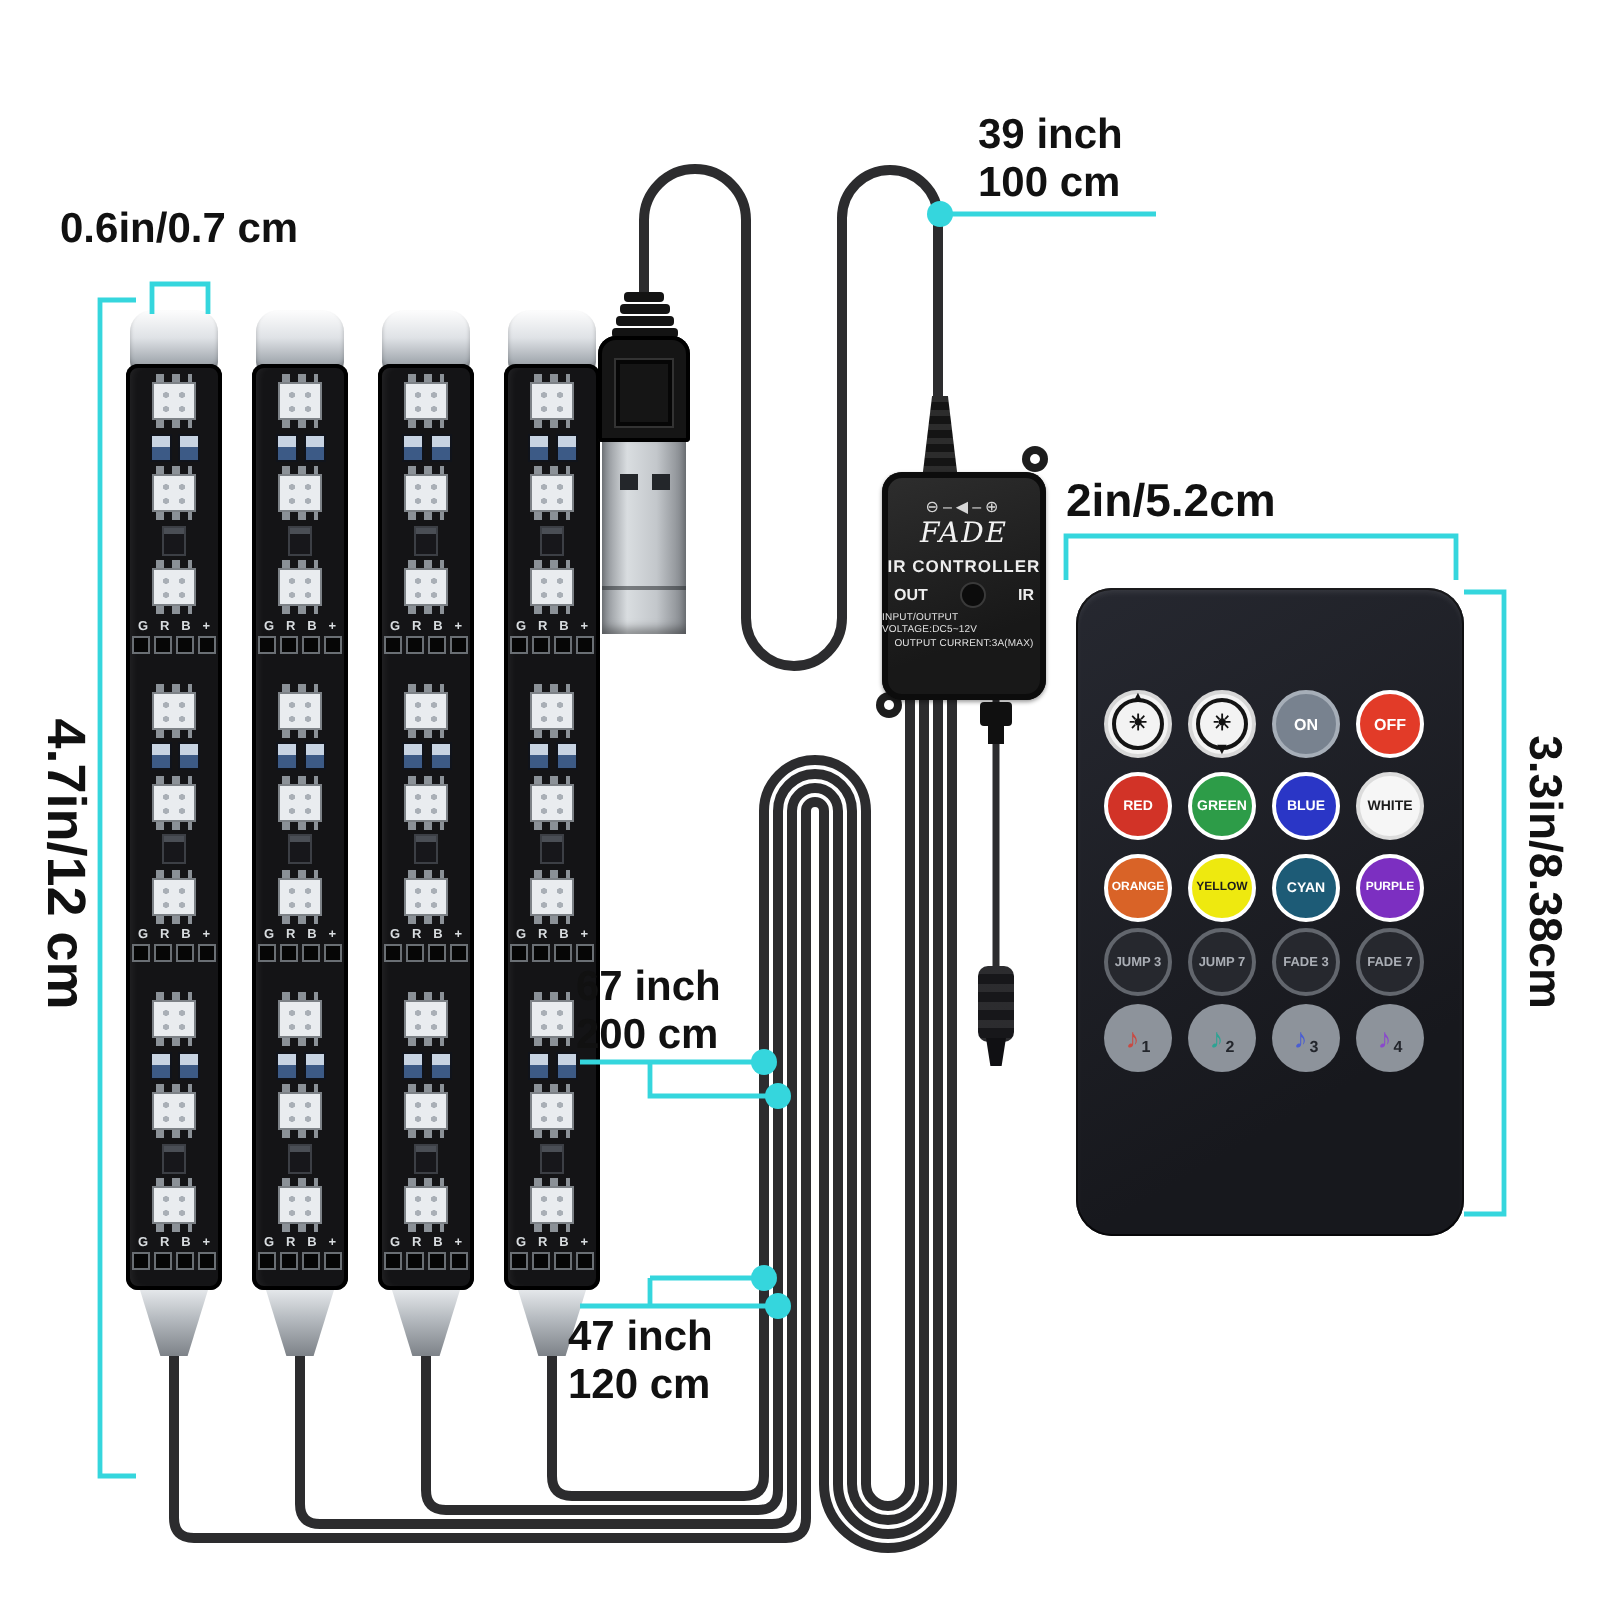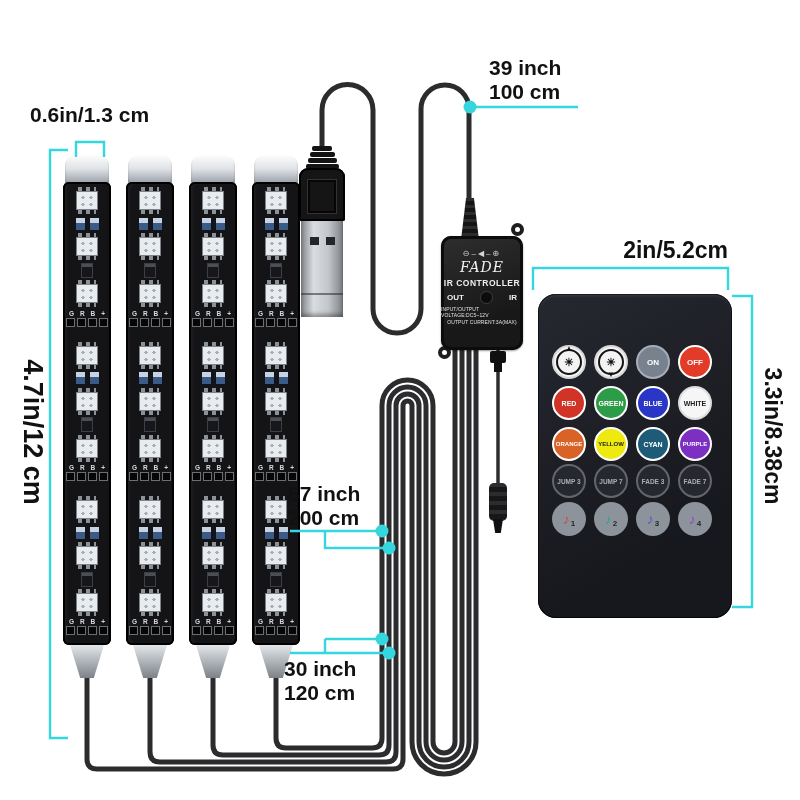--- a/index.html
+++ b/index.html
@@ -520,29 +520,29 @@
       <path fill="none" stroke="#35d6dd" stroke-width="2.4" d="M 290 653 L 389 653"></path>
       <path fill="none" stroke="#35d6dd" stroke-width="2.4" d="M 533 290 L 533 268 L 728 268 L 728 290"></path>
       <path fill="none" stroke="#35d6dd" stroke-width="2.4" d="M 732 296 L 752 296 L 752 607 L 732 607"></path>
       <circle cx="470" cy="107" r="6.5" fill="#35d6dd"></circle>
       <circle cx="382" cy="531" r="6.5" fill="#35d6dd"></circle>
       <circle cx="389" cy="548" r="6.5" fill="#35d6dd"></circle>
       <circle cx="382" cy="639" r="6.5" fill="#35d6dd"></circle>
       <circle cx="389" cy="653" r="6.5" fill="#35d6dd"></circle>
     </svg>
 
-  <div class="label t21" style="left:30px;top:103px;">0.6in/1.3 cm</div>
+  <div class="label t21" style="left:30px;top:103px;">0.6in/0.7 cm</div>
   <div class="label t27 rot90" style="left:33px;top:432px;">4.7in/12 cm</div>
   <div class="label t21" style="left:489px;top:56px;">
     <div>39 inch</div>
     <div>100 cm</div>
   </div>
   <div class="label t21" style="left:288px;top:482px;">
     <div>67 inch</div>
     <div>200 cm</div>
   </div>
   <div class="label t21" style="left:284px;top:657px;">
-    <div>30 inch</div>
+    <div>47 inch</div>
     <div>120 cm</div>
   </div>
-  <div class="label t23" style="left:533px;top:238px;width:195px;text-align:right;">2in/5.2cm</div>
+  <div class="label t23" style="left:533px;top:238px;width:195px;text-align:left;">2in/5.2cm</div>
   <div class="label t23 rot90" style="left:772px;top:436px;">3.3in/8.38cm</div>
 </div>
 
 </body></html>

